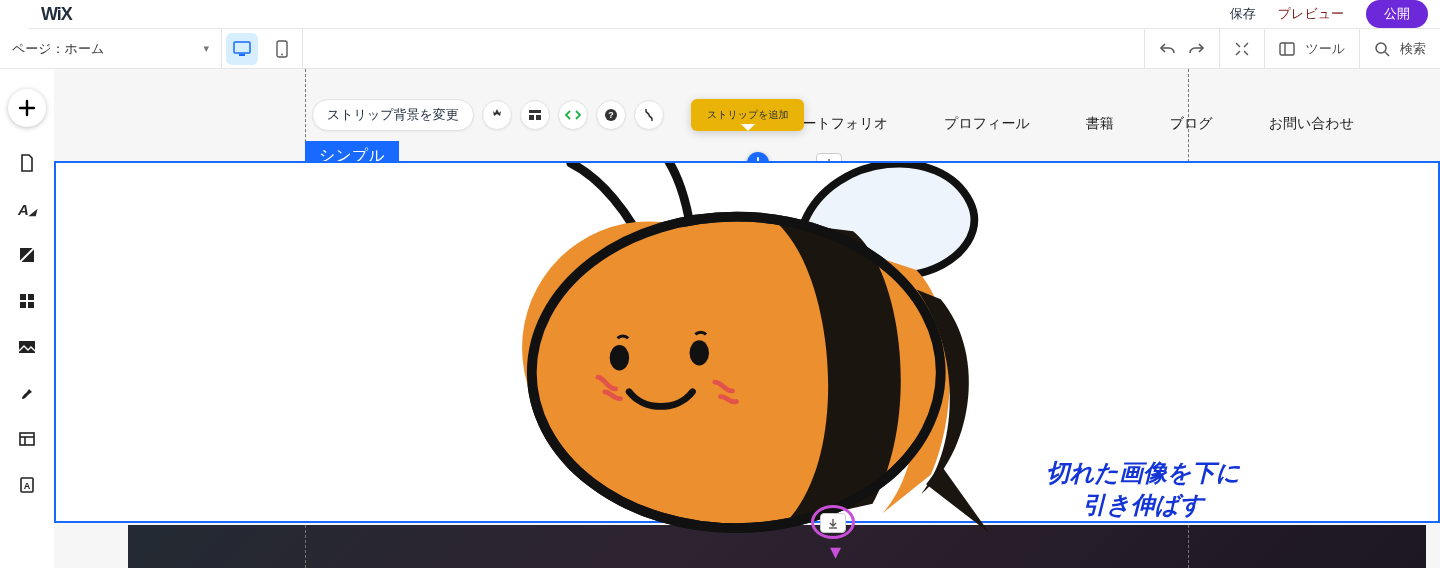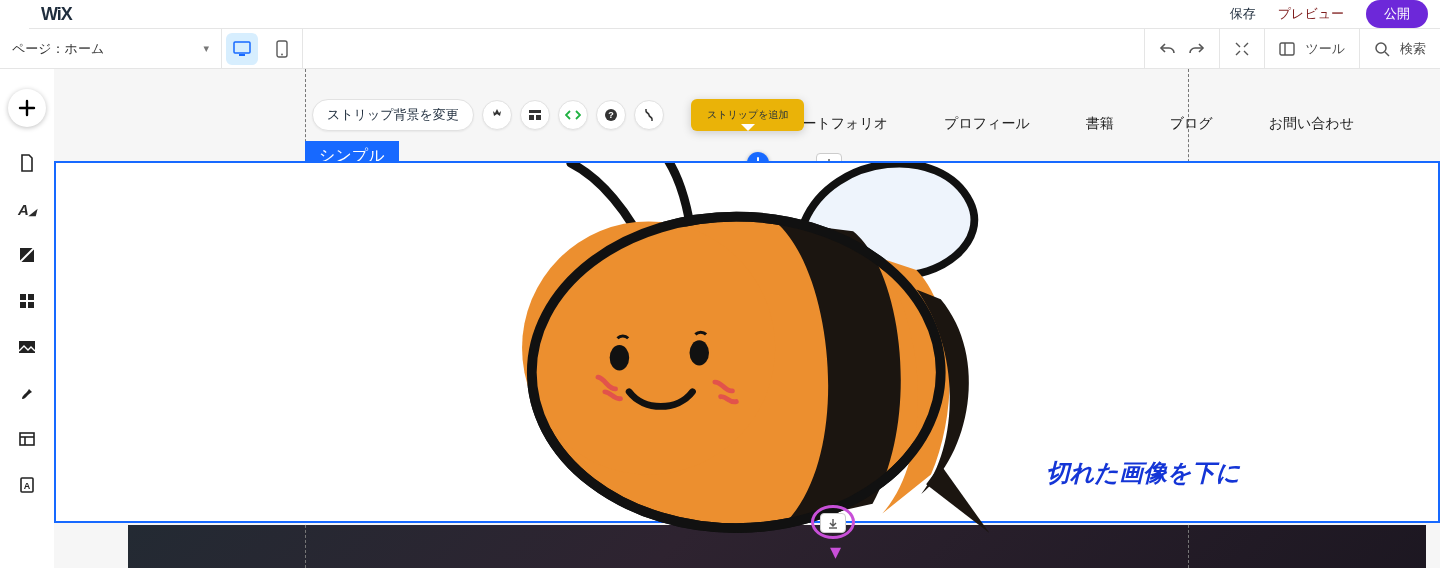--- a/index.html
+++ b/index.html
@@ -292,14 +292,15 @@
   <div class="dl-handle dl-bot">
     <svg width="12" height="12" viewBox="0 0 12 12">
         <path d="M6 2v7M3 6l3 3 3-3" fill="none" stroke="#555" stroke-width="1.4"></path>
         <line x1="2" y1="11" x2="10" y2="11" stroke="#555" stroke-width="1.4"></line>
       </svg>
   </div>
   <div class="dl-arrow">▾</div>
 
   <div class="annot">
     <div>切れた画像を下に</div>
+    <div>引き伸ばす</div>
   </div>
 </div>
 
 </body></html>

